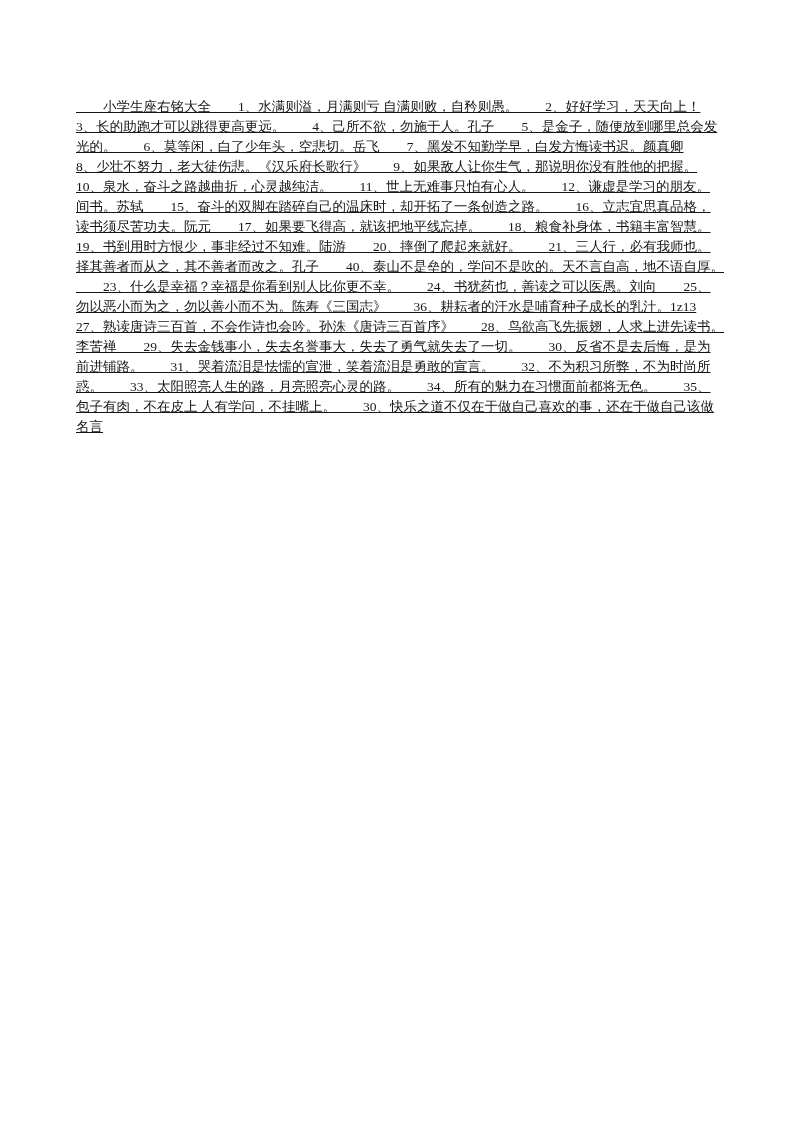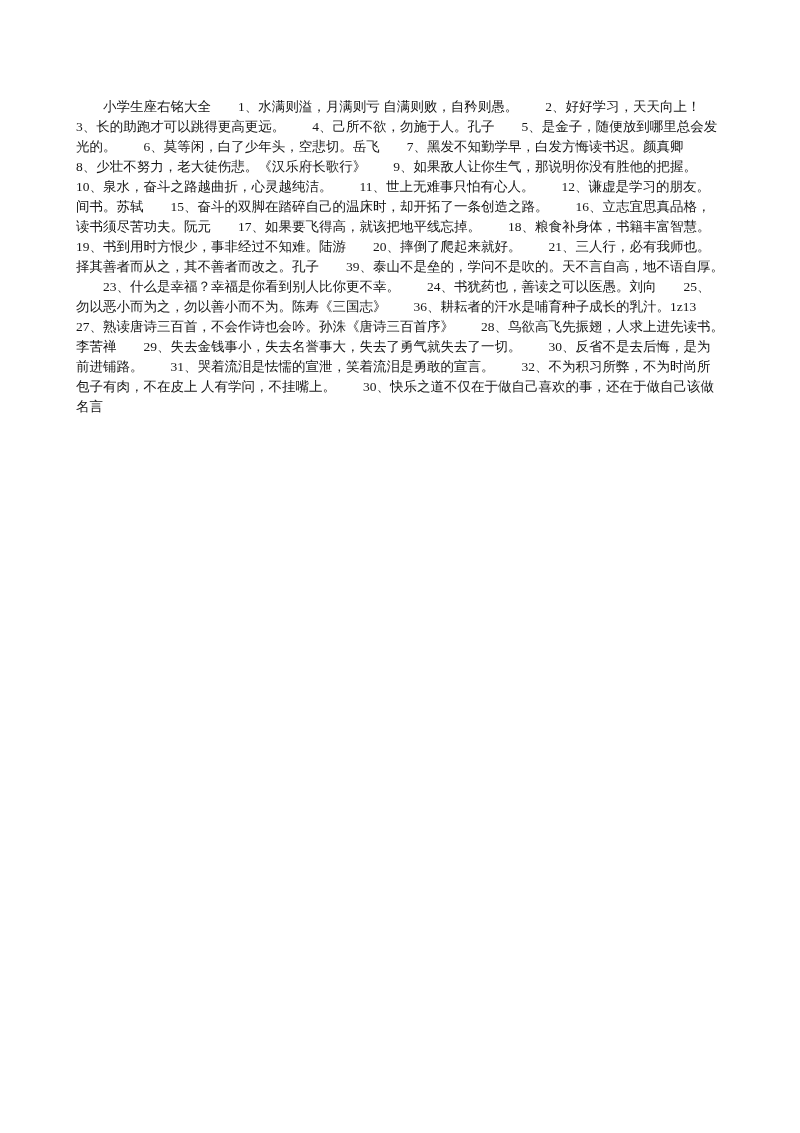--- a/index.html
+++ b/index.html
@@ -20,37 +20,39 @@
     font-family: "Liberation Serif", "DejaVu Serif", serif;
     font-size: 13.5px;
     color: #151515;
     -webkit-font-smoothing: antialiased;
   }
   .text-line {
     white-space: pre;
     line-height: 20px;
     height: 20px;
     letter-spacing: 0;
+    text-decoration: underline;
   }
 </style>
 </head>
 <body>
 
 <div class="page">
   <div class="text-block">
     <div class="text-line">　　小学生座右铭大全　　1、水满则溢，月满则亏 自满则败，自矜则愚。　　2、好好学习，天天向上！</div>
     <div class="text-line">3、长的助跑才可以跳得更高更远。　　4、己所不欲，勿施于人。孔子　　5、是金子，随便放到哪里总会发</div>
     <div class="text-line">光的。　　6、莫等闲，白了少年头，空悲切。岳飞　　7、黑发不知勤学早，白发方悔读书迟。颜真卿</div>
     <div class="text-line">8、少壮不努力，老大徒伤悲。《汉乐府长歌行》　　9、如果敌人让你生气，那说明你没有胜他的把握。</div>
     <div class="text-line">10、泉水，奋斗之路越曲折，心灵越纯洁。　　11、世上无难事只怕有心人。　　12、谦虚是学习的朋友。</div>
     <div class="text-line">间书。苏轼　　15、奋斗的双脚在踏碎自己的温床时，却开拓了一条创造之路。　　16、立志宜思真品格，</div>
     <div class="text-line">读书须尽苦功夫。阮元　　17、如果要飞得高，就该把地平线忘掉。　　18、粮食补身体，书籍丰富智慧。</div>
     <div class="text-line">19、书到用时方恨少，事非经过不知难。陆游　　20、摔倒了爬起来就好。　　21、三人行，必有我师也。</div>
-    <div class="text-line">择其善者而从之，其不善者而改之。孔子　　39、泰山不是垒的，学问不是吹的。天不言自高，地不语自厚。</div>
+    <div class="text-line">择其善者而从之，其不善者而改之。孔子　　40、泰山不是垒的，学问不是吹的。天不言自高，地不语自厚。</div>
     <div class="text-line">　　23、什么是幸福？幸福是你看到别人比你更不幸。　　24、书犹药也，善读之可以医愚。刘向　　25、</div>
     <div class="text-line">勿以恶小而为之，勿以善小而不为。陈寿《三国志》　　36、耕耘者的汗水是哺育种子成长的乳汁。1z13</div>
     <div class="text-line">27、熟读唐诗三百首，不会作诗也会吟。孙洙《唐诗三百首序》　　28、鸟欲高飞先振翅，人求上进先读书。</div>
     <div class="text-line">李苦禅　　29、失去金钱事小，失去名誉事大，失去了勇气就失去了一切。　　30、反省不是去后悔，是为</div>
     <div class="text-line">前进铺路。　　31、哭着流泪是怯懦的宣泄，笑着流泪是勇敢的宣言。　　32、不为积习所弊，不为时尚所</div>
+    <div class="text-line">惑。　　33、太阳照亮人生的路，月亮照亮心灵的路。　　34、所有的魅力在习惯面前都将无色。　　35、</div>
     <div class="text-line">包子有肉，不在皮上 人有学问，不挂嘴上。　　30、快乐之道不仅在于做自己喜欢的事，还在于做自己该做</div>
     <div class="text-line">名言</div>
   </div>
 </div>
 
 </body></html>

